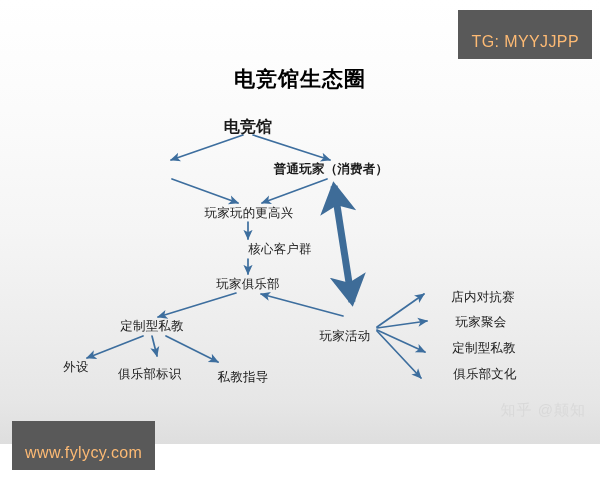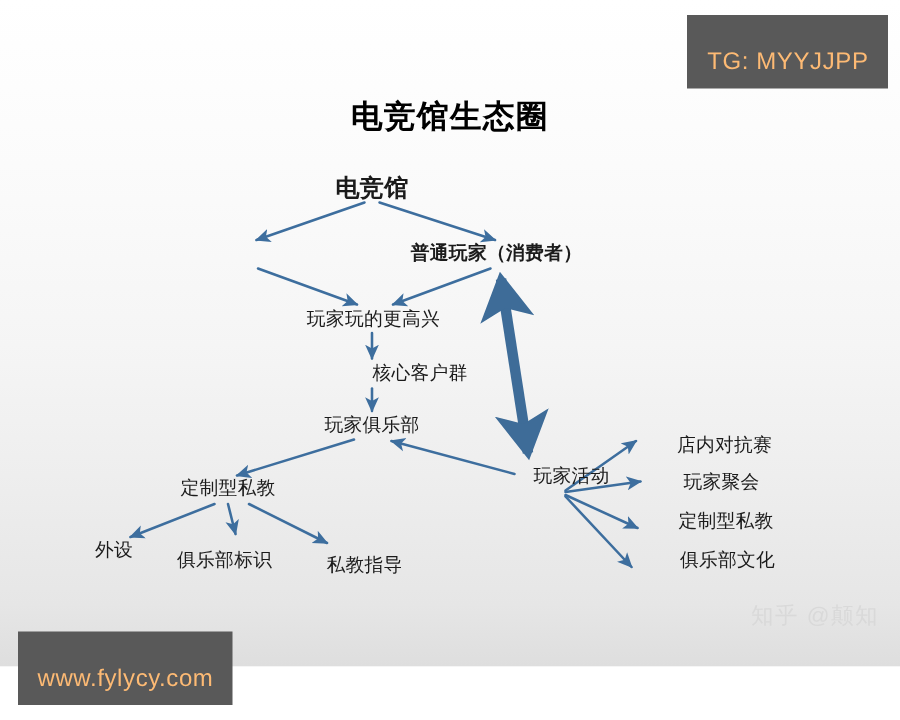--- a/index.html
+++ b/index.html
@@ -143,21 +143,21 @@
   <div class="node" style="left:331px; top:169px;font-weight:bold;">普通玩家（消费者）</div>
 
   <div class="node" style="left:249px; top:213px;">玩家玩的更高兴</div>
 
   <div class="node" style="left:248px; top:249px;margin-left:32px;">核心客户群</div>
 
   <div class="node" style="left:248px; top:284px;">玩家俱乐部</div>
 
   <div class="node" style="left:152px; top:326px;">定制型私教</div>
 
-  <div class="node" style="left:345px; top:318px;margin-left:36px;">玩家活动</div>
+  <div class="node" style="left:345px; top:336px;">玩家活动</div>
 
   <div class="node" style="left:76px; top:367px;">外设</div>
 
   <div class="node two-line" style="left:158px; top:374px; width:80px;">
     <div>俱乐部标识</div>
   </div>
 
   <div class="node" style="left:243px; top:377px;">私教指导</div>
 
   <div class="node" style="left:483px; top:297px;">店内对抗赛</div>

